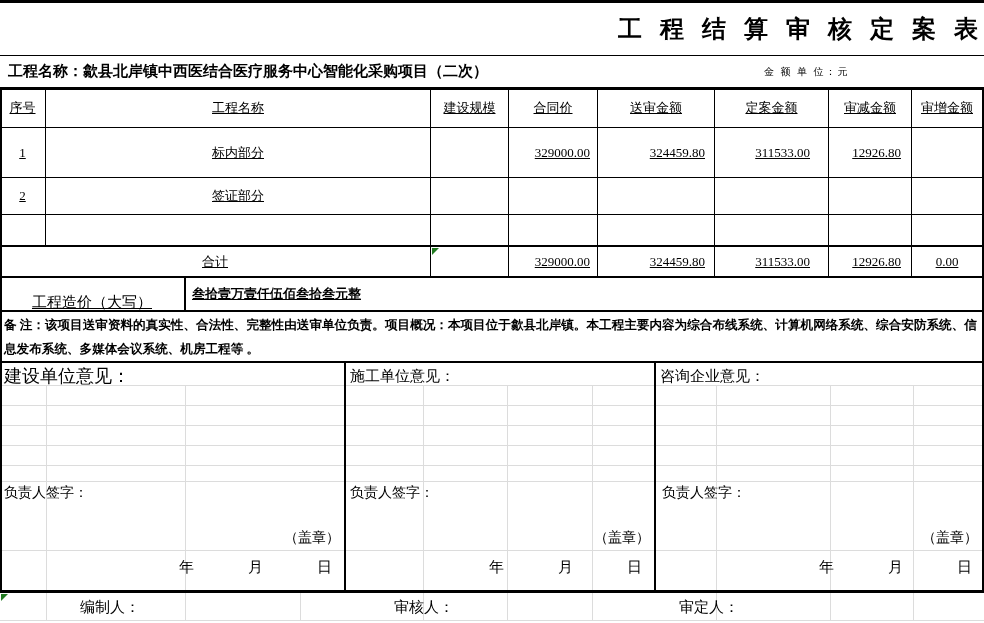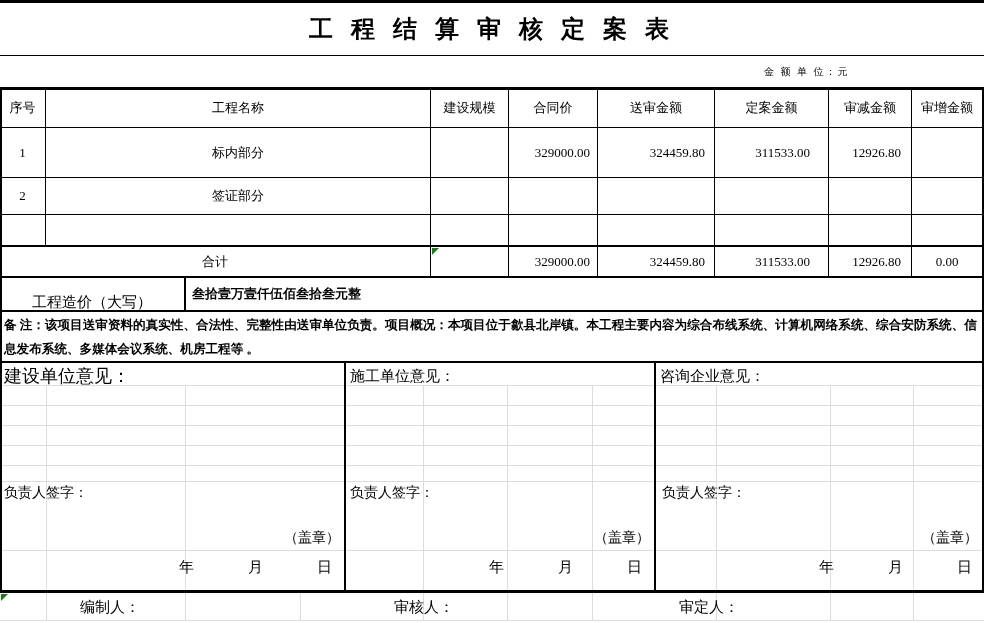--- a/index.html
+++ b/index.html
@@ -1,21 +1,21 @@
 <!DOCTYPE html>
 <html><head>
 <meta charset="utf-8">
 <style>
   html,body{margin:0;padding:0;background:#fff;}
   .sheet{position:relative;width:984px;height:623px;background:#ffffff;
          font-family:"Liberation Serif","DejaVu Serif",serif;color:#000;overflow:hidden;}
   .ln{position:absolute;background:#000;}
   .fl{position:absolute;background:#dcdcdc;}
   .txt{position:absolute;white-space:nowrap;}
-  .cell{position:absolute;display:flex;align-items:center;font-size:13px;box-sizing:border-box;}
+  .cell{position:absolute;display:flex;align-items:center;font-size:13px;box-sizing:border-box;text-decoration:underline;}
   .c{justify-content:center;}
   .r{justify-content:flex-end;}
   .b{font-weight:bold;}
   .tri{position:absolute;width:0;height:0;border-top:7px solid #217a21;border-right:7px solid transparent;}
   .area{position:absolute;}
 </style>
 </head>
 <body>
 
 <div class="sheet">
@@ -43,21 +43,22 @@
   <div class="fl" style="left:507px;top:593px;width:1px;height:27px"></div>
   <div class="fl" style="left:592px;top:593px;width:1px;height:27px"></div>
   <div class="fl" style="left:716px;top:593px;width:1px;height:27px"></div>
   <div class="fl" style="left:830px;top:593px;width:1px;height:27px"></div>
   <div class="fl" style="left:913px;top:593px;width:1px;height:27px"></div>
 
   <div class="area" style="left:2px;top:363px;width:342px;height:227px"></div>
   <div class="area" style="left:346px;top:363px;width:308px;height:227px"></div>
   <div class="area" style="left:656px;top:363px;width:326px;height:227px"></div>
 
-  <div class="txt b" style="left:0;top:3px;width:984px;line-height:52px;text-align:center;font-size:24px;letter-spacing:6px">工 程 结 算 审 核 定 案 表</div>
+  <div class="txt b" style="left:0;top:3px;width:984px;line-height:52px;text-align:right;font-size:24px;letter-spacing:6px">工 程 结 算 审 核 定 案 表</div>
+  <div class="txt b" style="left:8px;top:56px;line-height:31px;font-size:15px">工程名称：歙县北岸镇中西医结合医疗服务中心智能化采购项目（二次）</div>
   <div class="txt" style="left:764px;top:56px;line-height:31px;font-size:10px;letter-spacing:2px">金 额 单 位：元</div>
 
   <div class="cell c" style="left:0;top:88px;width:45px;height:39px">序号</div>
   <div class="cell c" style="left:46px;top:88px;width:384px;height:39px">工程名称</div>
   <div class="cell c" style="left:431px;top:88px;width:77px;height:39px">建设规模</div>
   <div class="cell c" style="left:509px;top:88px;width:88px;height:39px">合同价</div>
   <div class="cell c" style="left:598px;top:88px;width:116px;height:39px">送审金额</div>
   <div class="cell c" style="left:715px;top:88px;width:113px;height:39px">定案金额</div>
   <div class="cell c" style="left:829px;top:88px;width:82px;height:39px">审减金额</div>
   <div class="cell c" style="left:912px;top:88px;width:70px;height:39px">审增金额</div>

